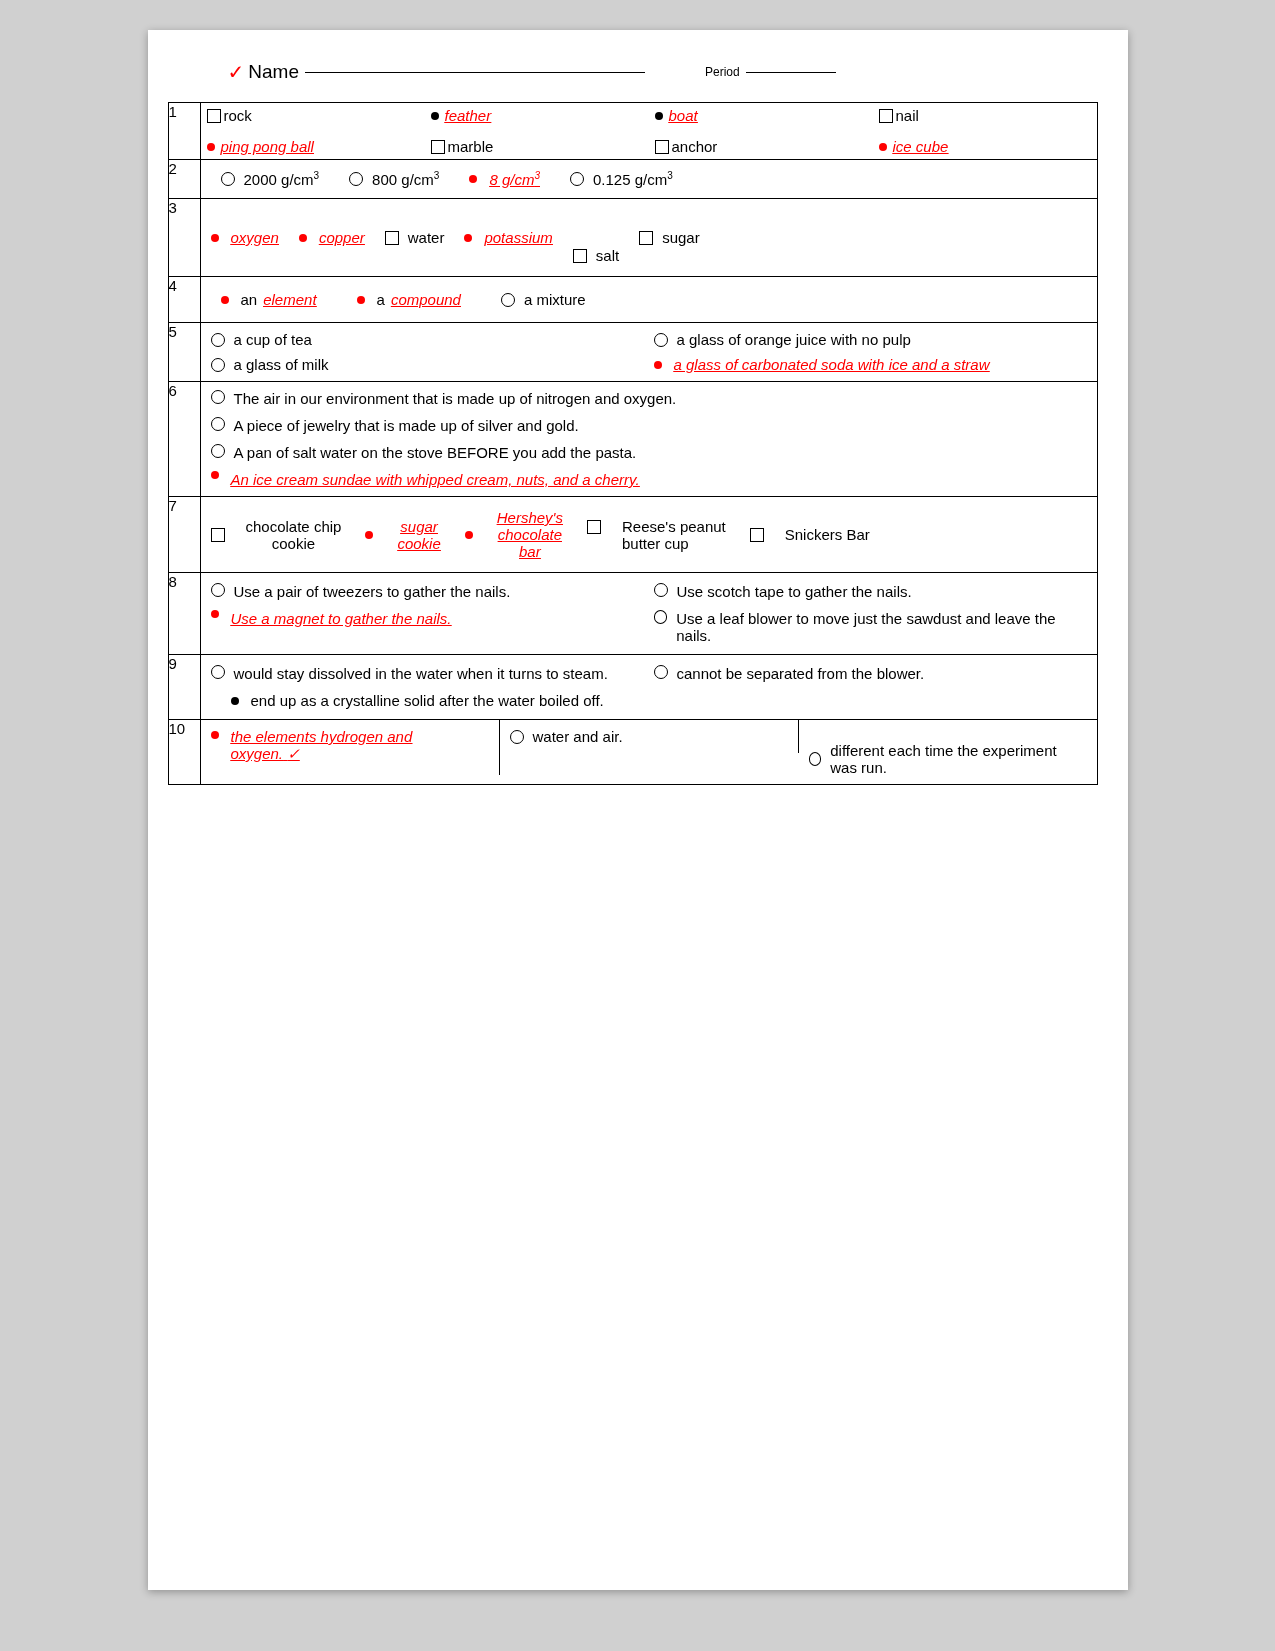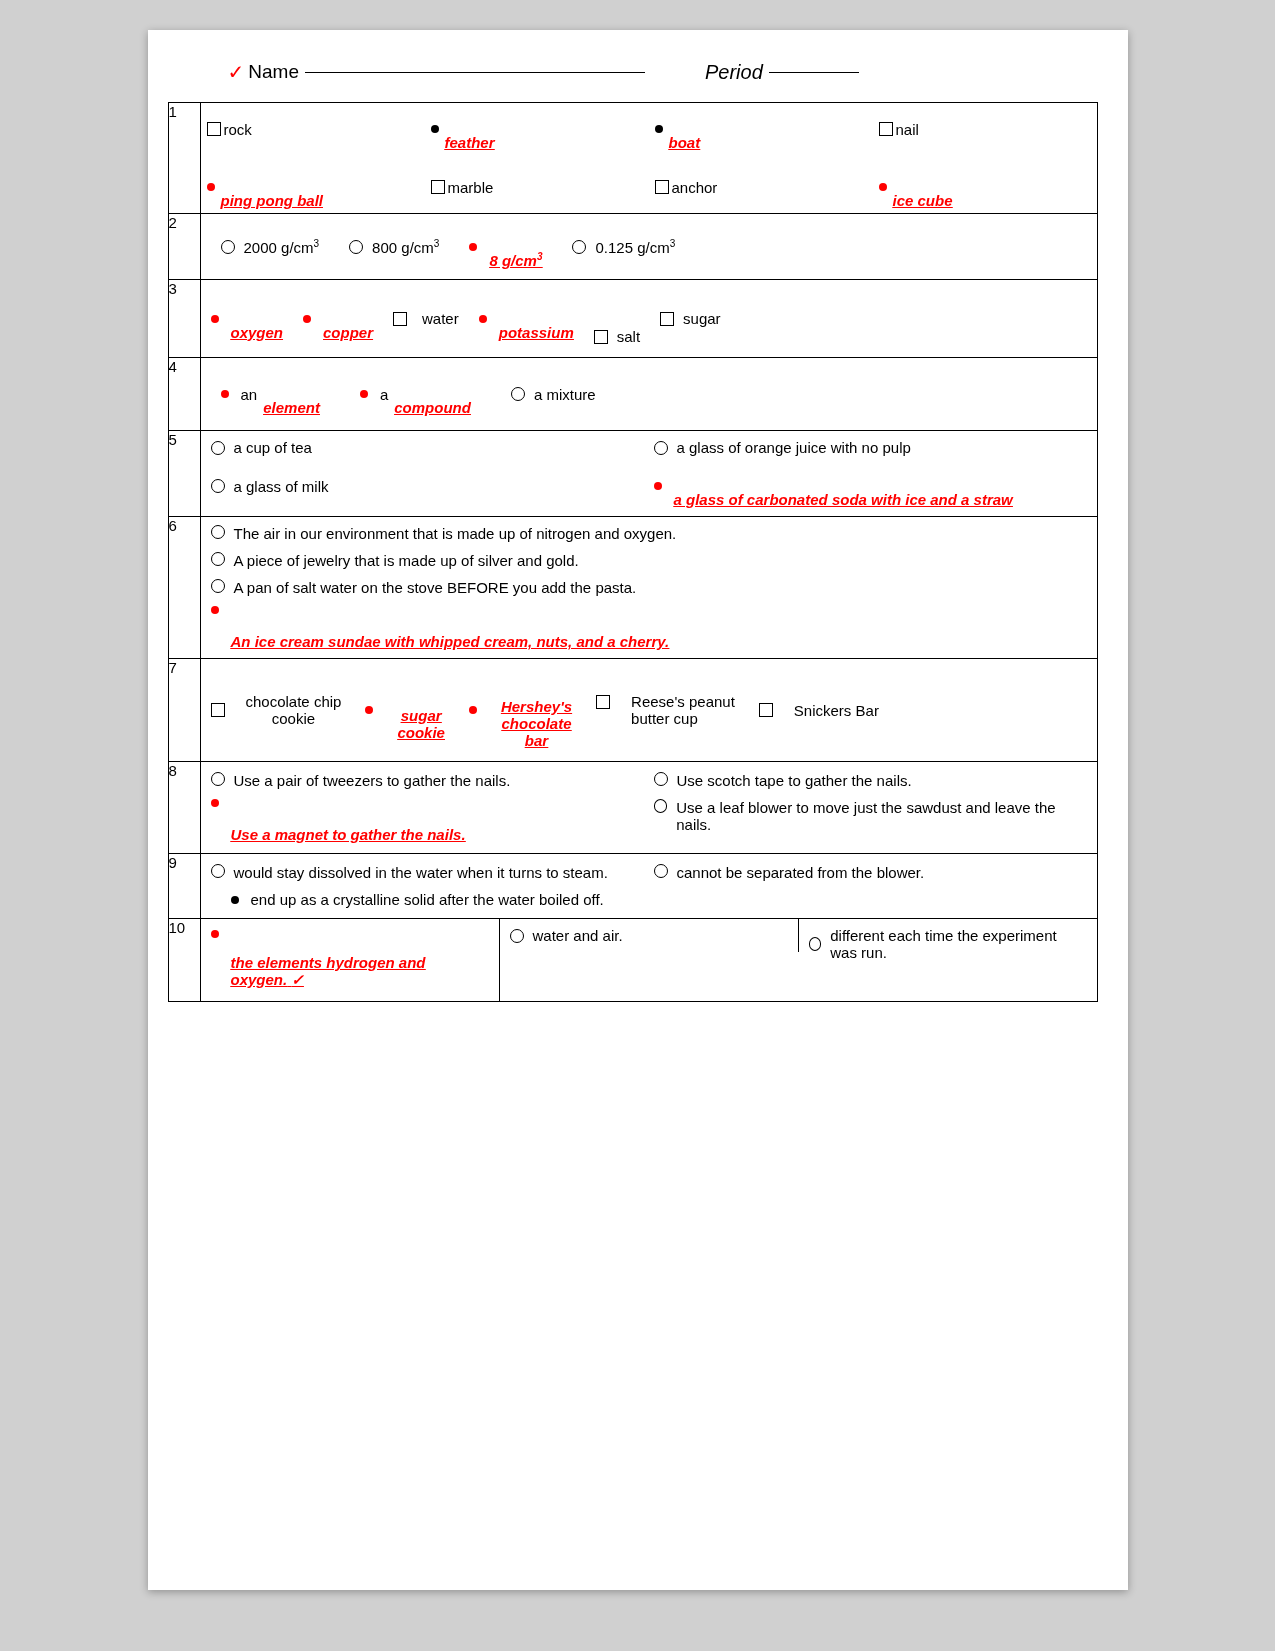--- a/index.html
+++ b/index.html
@@ -32,23 +32,22 @@
     .header-name {
       font-size: 19px;
       margin-right: 6px;
     }
     .header-line {
       border-bottom: 1px solid black;
       width: 340px;
       margin-right: 60px;
     }
     .header-period {
-      font-size: 20px;
+      font-size: 12px;
       margin-right: 6px;
-      font-style: italic;
     }
     .header-period-line {
       border-bottom: 1px solid black;
       width: 90px;
     }
     table.main-table {
       width: 100%;
       border-collapse: collapse;
     }
     table.main-table td {
@@ -64,24 +63,23 @@
       font-size: 15px;
       vertical-align: top;
       border: 1px solid black;
     }
     .row-content {
       padding: 8px 10px;
       border: 1px solid black;
     }
     .red-selected {
       color: red;
-      font-weight: bold;
+      font-weight: normal;
       text-decoration: underline;
       font-style: italic;
-      margin-top: 27px;
     }
     .checkbox {
       display: inline-block;
       width: 14px;
       height: 14px;
       border: 1.5px solid black;
       vertical-align: middle;
       margin-right: 3px;
     }
     .radio {
@@ -240,20 +238,21 @@
       align-items: flex-start;
       gap: 0;
     }
     .row10-col {
       flex: 1;
       border-right: 1px solid black;
       padding: 8px 10px;
     }
     .row10-col:last-child {
       border-right: none;
+      margin-top: 14px;
     }
 
     sup { font-size: 10px; }
   </style>
 </head>
 <body>
 
 <div class="page">
 
   <div class="header">
@@ -338,21 +337,21 @@
       <td class="row-content">
         <div class="row3-grid">
           <div style="display:flex;align-items:center;gap:6px;">
             <span class="red-bullet"></span>
             <span class="red-selected"><u><em>oxygen</em></u></span>
           </div>
           <div style="display:flex;align-items:center;gap:6px;">
             <span class="red-bullet"></span>
             <span class="red-selected"><u><em>copper</em></u></span>
           </div>
-          <div style="display:flex;align-items:center;gap:12px;">
+          <div style="display:flex;align-items:center;gap:6px;">
             <span class="checkbox"></span>
             <span>water</span>
           </div>
           <div style="display:flex;align-items:center;gap:6px;">
             <span class="red-bullet"></span>
             <span class="red-selected"><u><em>potassium</em></u></span>
           </div>
           <div style="display:flex;align-items:center;gap:6px;margin-top:36px;">
             <span class="checkbox"></span>
             <span>salt</span>

